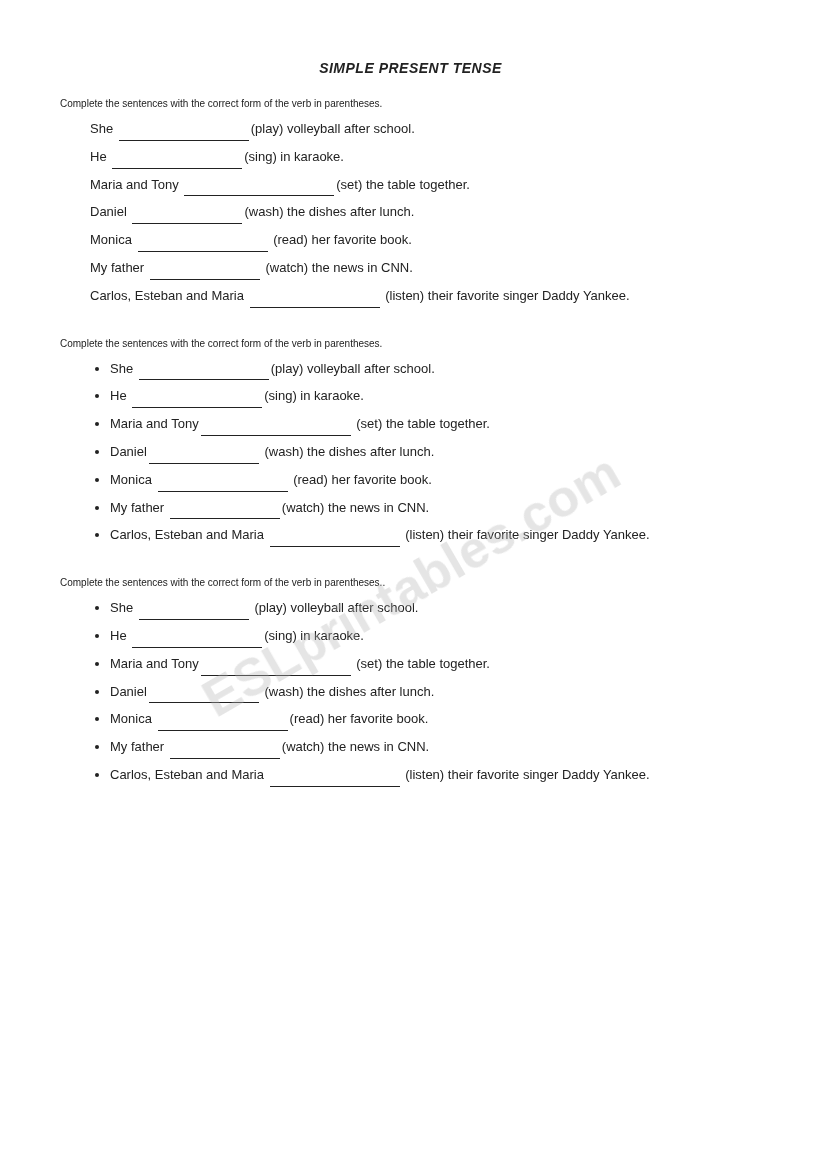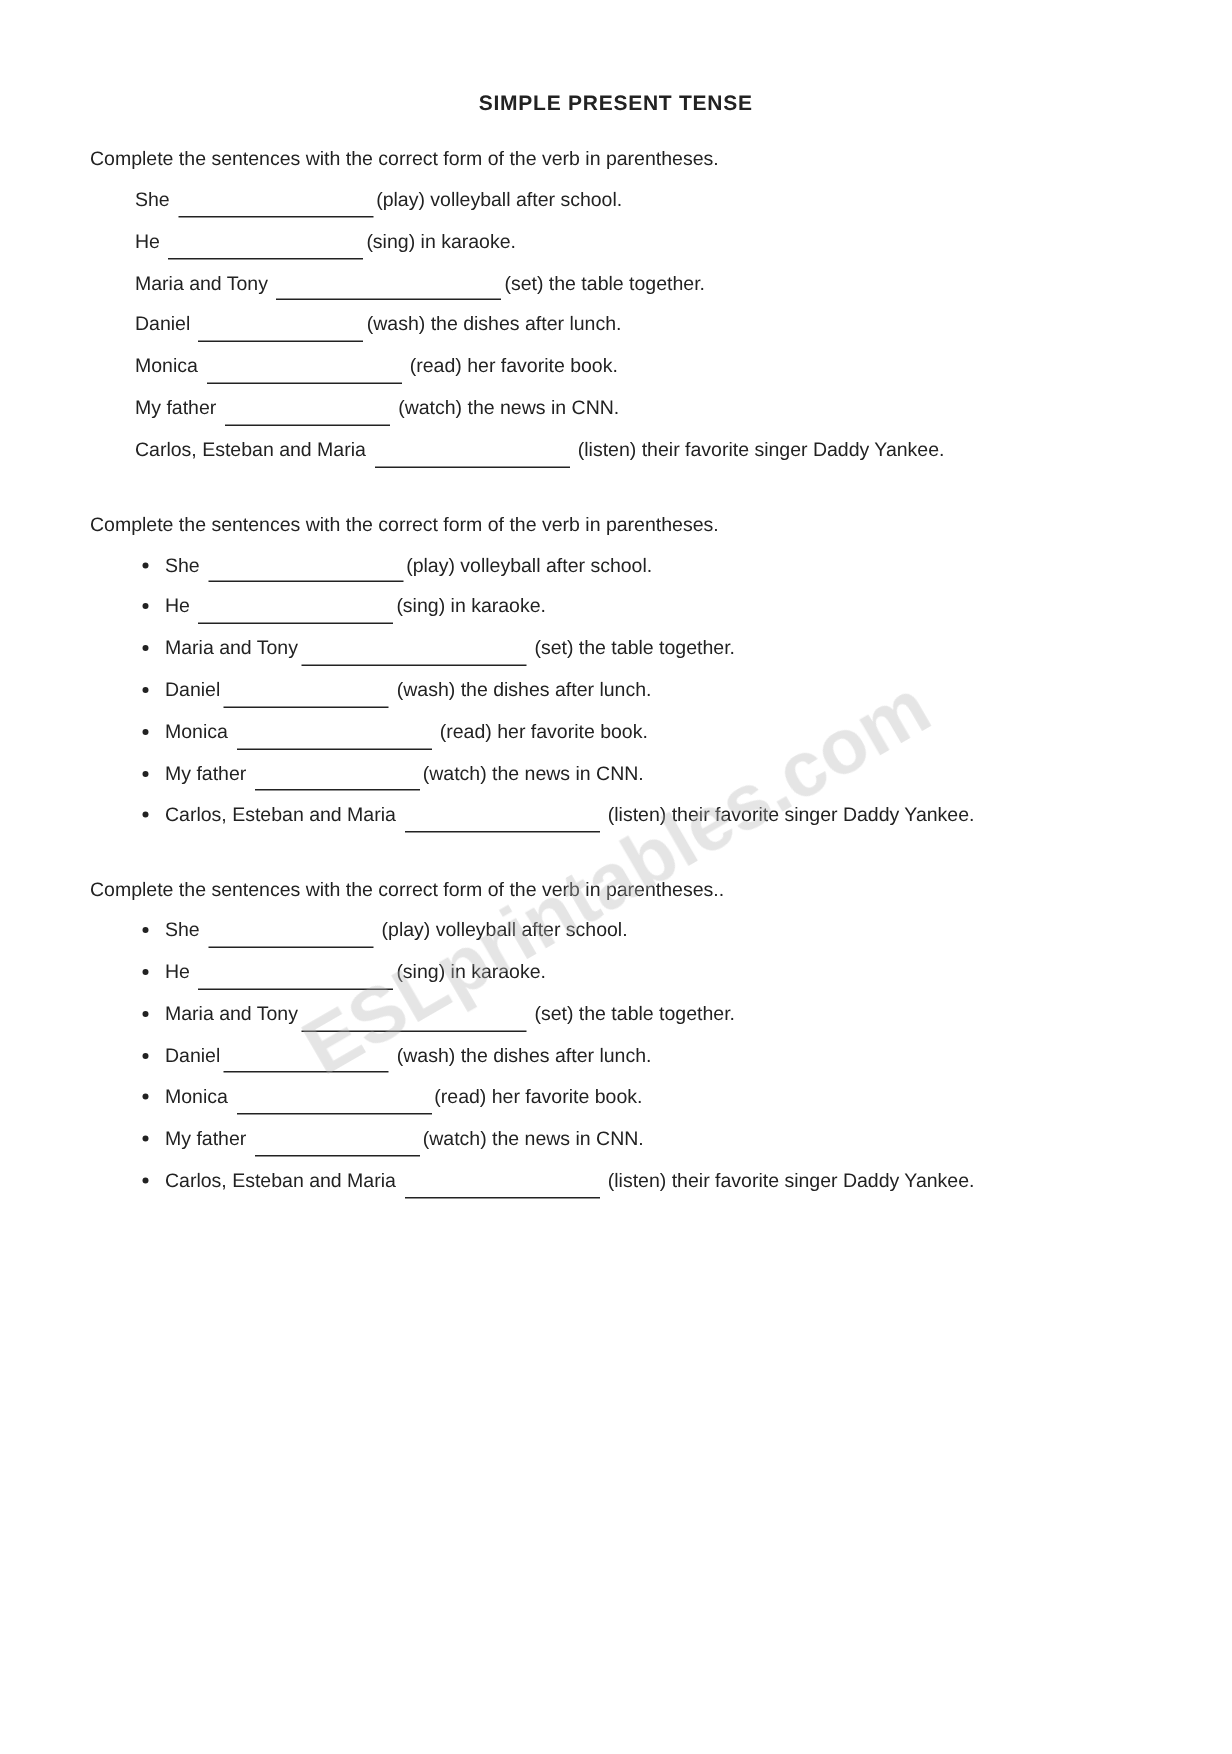--- a/index.html
+++ b/index.html
@@ -18,24 +18,25 @@
       padding: 60px 60px 60px 60px;
       position: relative;
     }
 
     .page-title {
       text-align: center;
       font-weight: bold;
       font-size: 14px;
       margin-bottom: 22px;
       letter-spacing: 0.5px;
+      font-style: italic;
     }
 
     .instruction {
-      font-size: 13px;
+      font-size: 10px;
       margin-bottom: 10px;
       color: #222;
     }
 
     .section {
       margin-bottom: 30px;
     }
 
     .sentence-list-plain {
       list-style: none;

